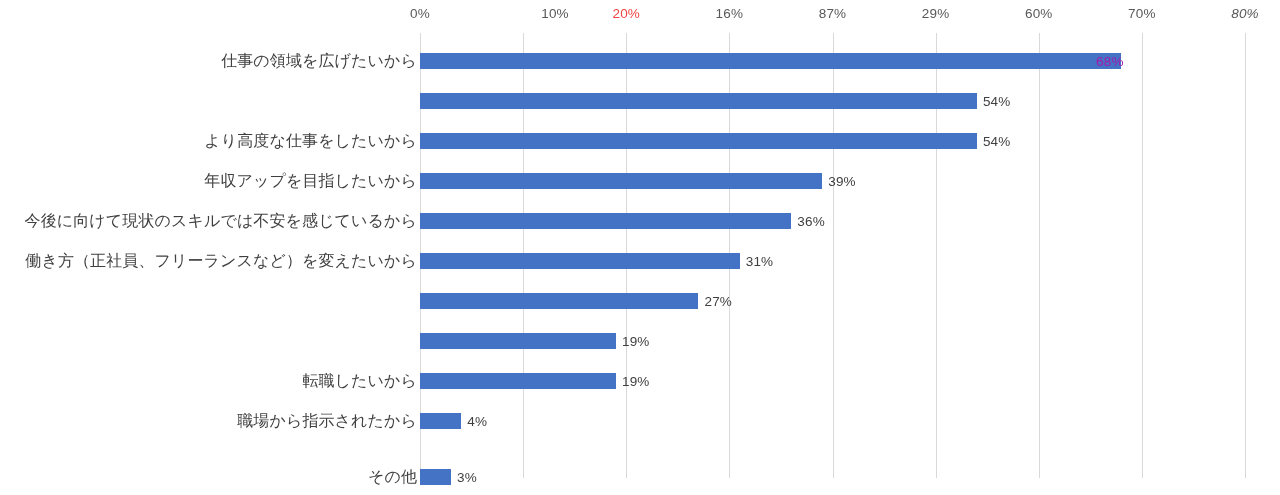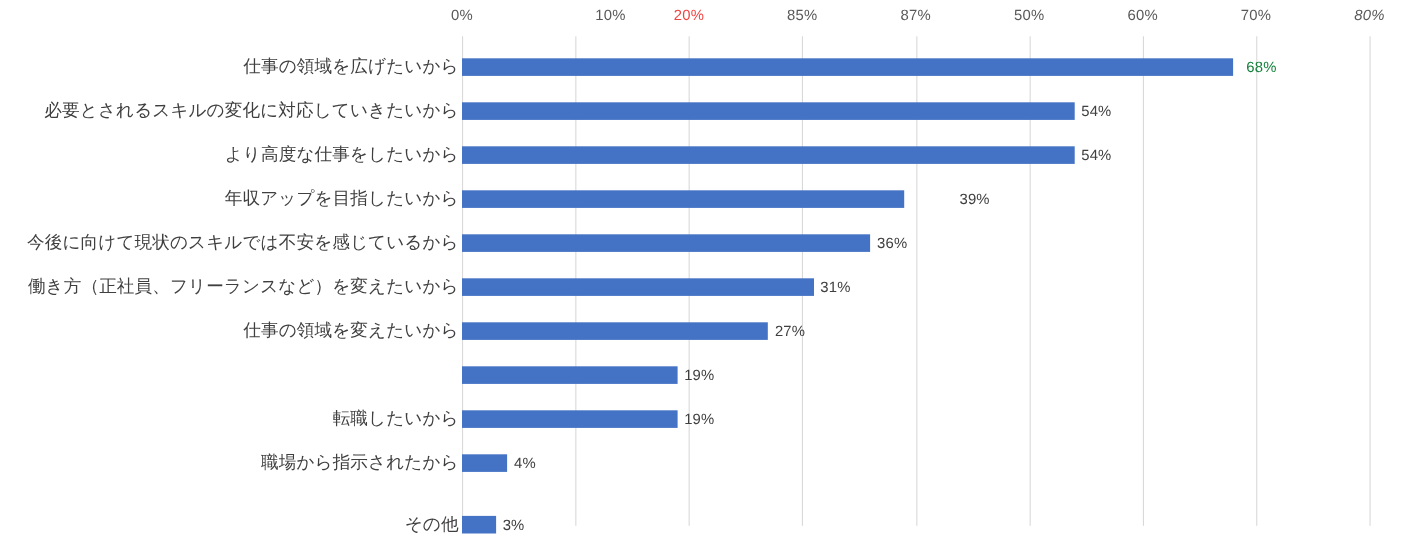--- a/index.html
+++ b/index.html
@@ -89,23 +89,23 @@
 </style>
 </head>
 <body>
 
 <div id="chart-root">
 
   <div id="tick-labels">
       <div class="tick-label" style="left: 420px; color: rgb(89, 89, 89);">0%</div>
       <div class="tick-label" style="left: 537px; color: rgb(89, 89, 89); margin-left: 18px;">10%</div>
       <div class="tick-label" style="left: 626.25px; color: #ef4444;">20%</div>
-      <div class="tick-label" style="left: 729.375px; color: rgb(89, 89, 89);">85%</div>
+      <div class="tick-label" style="left: 729.375px; color: rgb(89, 89, 89);">16%</div>
       <div class="tick-label" style="left: 832.5px; color: rgb(89, 89, 89);">87%</div>
-      <div class="tick-label" style="left: 935.625px; color: rgb(89, 89, 89);">50%</div>
+      <div class="tick-label" style="left: 935.625px; color: rgb(89, 89, 89);">29%</div>
       <div class="tick-label" style="left: 1038.75px; color: rgb(89, 89, 89);">60%</div>
       <div class="tick-label" style="left: 1141.88px; color: rgb(89, 89, 89);">70%</div>
       <div class="tick-label" style="left: 1245px; color: rgb(89, 89, 89); font-style: italic;">80%</div>
     </div>
 
   <div class="plot-area">
     <div id="gridlines">
         <div class="gridline" style="left: 0px; background: rgb(217, 217, 217);"></div>
         <div class="gridline" style="left: 103.125px; background: rgb(217, 217, 217);"></div>
         <div class="gridline" style="left: 206.25px; background: rgb(217, 217, 217);"></div>
@@ -113,49 +113,47 @@
         <div class="gridline" style="left: 412.5px; background: rgb(217, 217, 217);"></div>
         <div class="gridline" style="left: 515.625px; background: rgb(217, 217, 217);"></div>
         <div class="gridline" style="left: 618.75px; background: rgb(217, 217, 217);"></div>
         <div class="gridline" style="left: 721.875px; background: rgb(217, 217, 217);"></div>
         <div class="gridline" style="left: 825px; background: rgb(217, 217, 217);"></div>
       </div>
     <div id="rows">
         <div class="row" style="top: 8px;">
           <div class="cat-label" style="right: 828px; color: rgb(63, 63, 63);">仕事の領域を広げたいから</div>
           <div class="bar" style="width: 701.25px; background: rgb(68, 114, 196);"></div>
-          <div class="value-label" style="left: 713px; color: #15803d;">68%</div>
+          <div class="value-label" style="left: 676px; color: #a21caf;">68%</div>
         </div>
         <div class="row" style="top: 48px;">
-          <div class="cat-label" style="right: 828px; color: rgb(63, 63, 63);">必要とされるスキルの変化に対応していきたいから</div>
           <div class="bar" style="width: 556.875px; background: rgb(68, 114, 196);"></div>
           <div class="value-label" style="left: 562.875px; color: rgb(64, 64, 64);">54%</div>
         </div>
         <div class="row" style="top: 88px;">
           <div class="cat-label" style="right: 828px; color: rgb(63, 63, 63);">より高度な仕事をしたいから</div>
           <div class="bar" style="width: 556.875px; background: rgb(68, 114, 196);"></div>
           <div class="value-label" style="left: 562.875px; color: rgb(64, 64, 64);">54%</div>
         </div>
         <div class="row" style="top: 128px;">
           <div class="cat-label" style="right: 828px; color: rgb(63, 63, 63);">年収アップを目指したいから</div>
           <div class="bar" style="width: 402.188px; background: rgb(68, 114, 196);"></div>
-          <div class="value-label" style="left: 408.188px; color: rgb(64, 64, 64); margin-left: 44px;">39%</div>
+          <div class="value-label" style="left: 408.188px; color: rgb(64, 64, 64);">39%</div>
         </div>
         <div class="row" style="top: 168px;">
           <div class="cat-label" style="right: 828px; color: rgb(63, 63, 63);">今後に向けて現状のスキルでは不安を感じているから</div>
           <div class="bar" style="width: 371.25px; background: rgb(68, 114, 196);"></div>
           <div class="value-label" style="left: 377.25px; color: rgb(64, 64, 64);">36%</div>
         </div>
         <div class="row" style="top: 208px;">
           <div class="cat-label" style="right: 828px; color: rgb(63, 63, 63);">働き方（正社員、フリーランスなど）を変えたいから</div>
           <div class="bar" style="width: 319.688px; background: rgb(68, 114, 196);"></div>
           <div class="value-label" style="left: 325.688px; color: rgb(64, 64, 64);">31%</div>
         </div>
         <div class="row" style="top: 248px;">
-          <div class="cat-label" style="right: 828px; color: rgb(63, 63, 63);">仕事の領域を変えたいから</div>
           <div class="bar" style="width: 278.438px; background: rgb(68, 114, 196);"></div>
           <div class="value-label" style="left: 284.438px; color: rgb(64, 64, 64);">27%</div>
         </div>
         <div class="row" style="top: 288px;">
           <div class="bar" style="width: 195.938px; background: rgb(68, 114, 196);"></div>
           <div class="value-label" style="left: 201.938px; color: rgb(64, 64, 64);">19%</div>
         </div>
         <div class="row" style="top: 328px;">
           <div class="cat-label" style="right: 828px; color: rgb(63, 63, 63);">転職したいから</div>
           <div class="bar" style="width: 195.938px; background: rgb(68, 114, 196);"></div>

